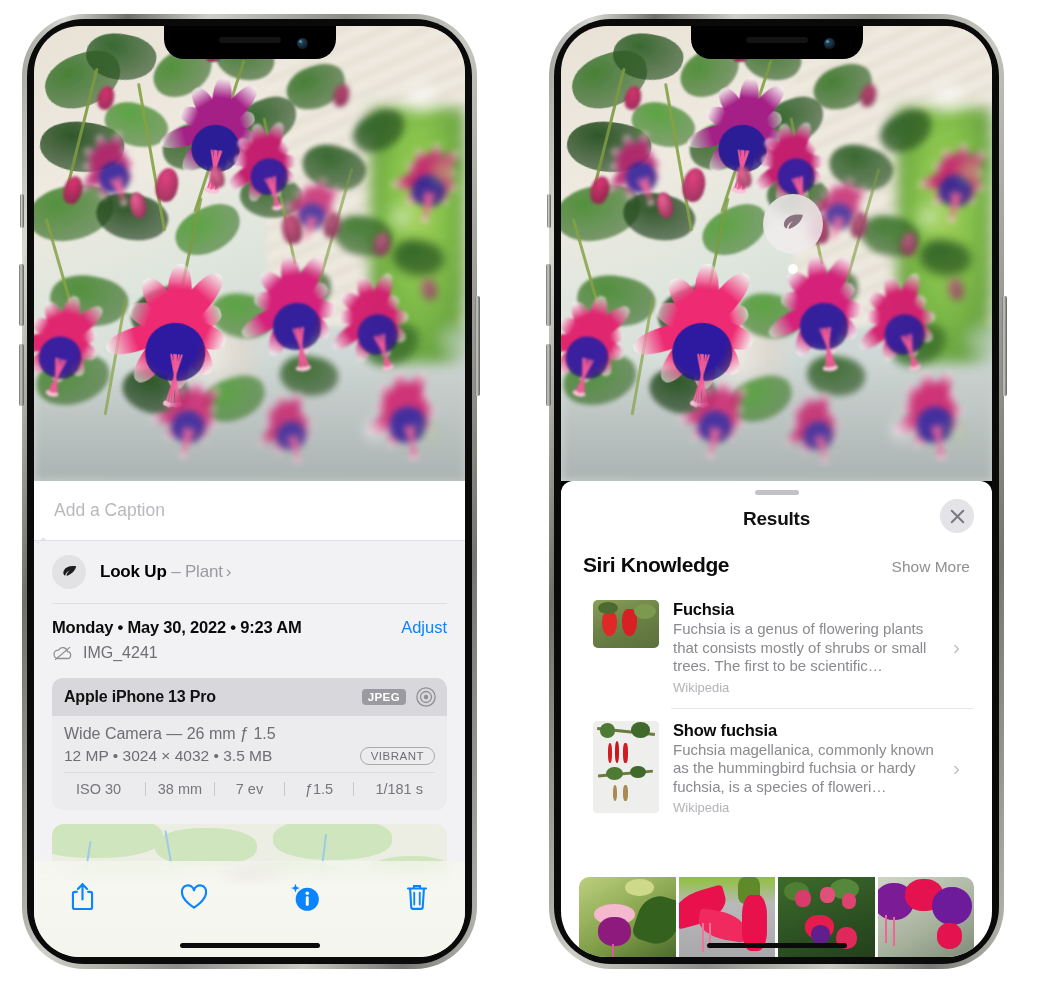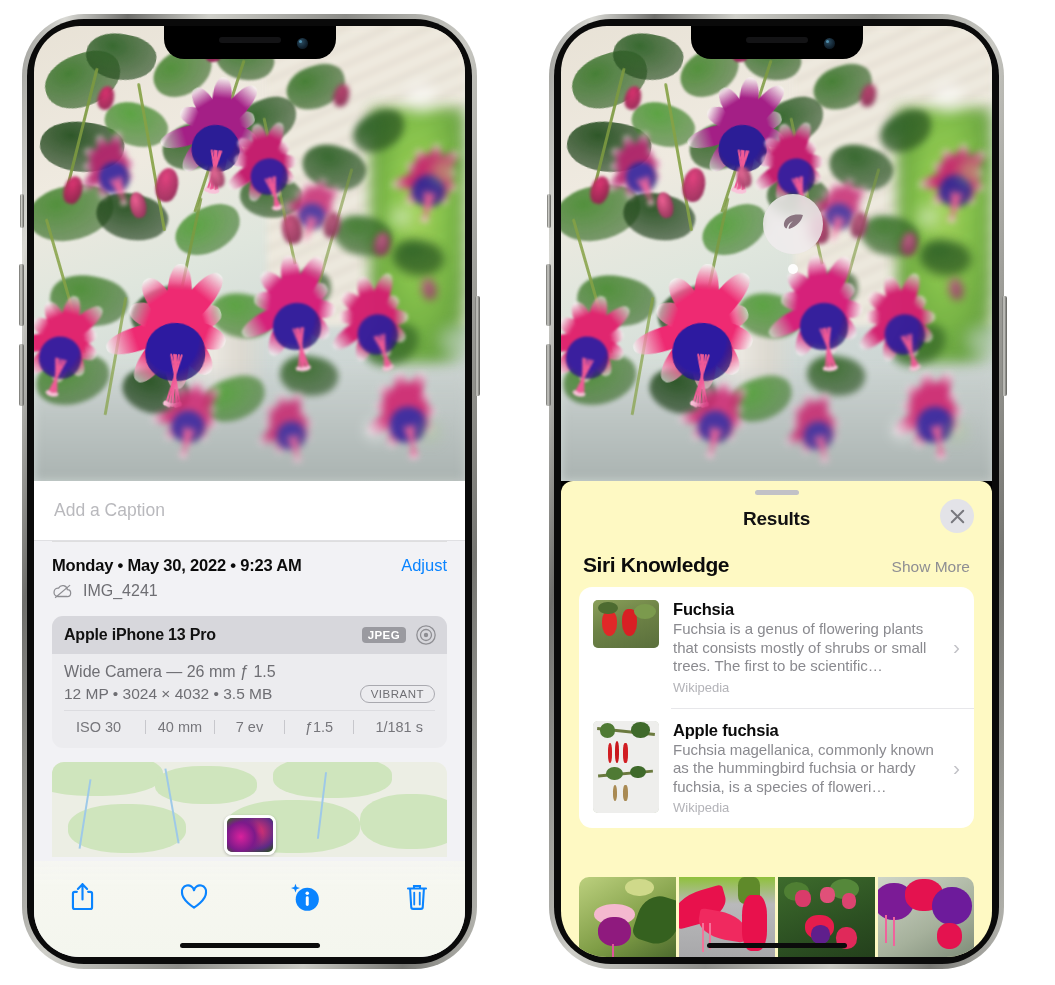--- a/index.html
+++ b/index.html
@@ -130,21 +130,21 @@
              box-shadow:0 1px 3px rgba(0,0,0,.25); overflow:hidden; }
 
   .toolbar { position:absolute; left:0; right:0; bottom:0; height:96px;
              background:linear-gradient(180deg,rgba(246,247,240,.72) 0%,#f6f7f0 26%,#f4f6ee 100%);
              backdrop-filter:blur(12px); display:flex; align-items:flex-start;
              padding:14px 26px 0 26px; justify-content:space-between; }
   .tb { width:44px; height:44px; display:flex; align-items:center; justify-content:center;
         position:relative; }
 
   
-  .sheet-r { position:absolute; left:0; right:0; top:455px; bottom:0; background:#fef9c3;
+  .sheet-r { position:absolute; left:0; right:0; top:455px; bottom:0; background:#ffffff;
              border-radius:12px 12px 0 0; }
   .grabber { width:44px; height:5px; border-radius:3px; background:#c2c2c7;
              margin:9px auto 0 auto; }
   .res-head { position:relative; height:48px; display:flex; align-items:center; justify-content:center; }
   .res-title { font-size:19px; font-weight:700; color:#111; letter-spacing:-.2px; }
   .close { position:absolute; right:18px; top:4px; width:34px; height:34px; border-radius:50%;
            background:#e3e3e8; display:flex; align-items:center; justify-content:center; }
 
   .sec-head { display:flex; align-items:baseline; justify-content:space-between;
               padding:10px 22px 10px 22px; }
@@ -489,20 +489,34 @@
             <div style="position: absolute; left: 386px; top: 396px; width: 20px; height: 20px; border-radius: 50%; background: rgba(170, 200, 140, 0.4); filter: blur(7px);"></div>
           </div>
       </div>
 
       <div class="sheet-l">
 
         <div class="caption">
           <span class="ph">Add a Caption</span>
         </div>
 
+        <div class="lookup">
+          <div class="leafchip">
+            <svg width="19" height="19" viewBox="0 0 24 24" aria-hidden="true">
+              <path d="M20.5 4.2c-7.6-1.4-13.4 1-15.6 5.2-1.3 2.5-.8 5 .9 6.3.4.3.9.1 1-.4.6-2.6 2.4-4.6 5.3-5.9-2.1 1.6-3.4 3.6-3.9 6-.1.5.4.9.9.7 6-2.2 10.3-6.6 11.4-11.9z" fill="#1d1d1f"></path>
+            </svg>
+          </div>
+          <svg class="sparkles" viewBox="0 0 24 24">
+            <path d="M9 1.5l.85 2.4 2.4.85-2.4.85L9 8l-.85-2.4-2.4-.85 2.4-.85z" fill="#e2e2e5"></path>
+            <path d="M3.4 6.6l.5 1.4 1.4.5-1.4.5-.5 1.4-.5-1.4-1.4-.5 1.4-.5z" fill="#e2e2e5"></path>
+          </svg>
+          <div class="lookup-text">
+            <span>Look Up</span><span class="sub">&nbsp;</span><span class="sub">–</span><span class="sub">&nbsp;</span><span class="sub">Plant</span><span class="chev">›</span>
+          </div>
+        </div>
 
         <div class="hr"></div>
 
         <div class="datebar">
           <span class="date-main">Monday • May 30, 2022 • 9:23 AM</span>
           <span class="adjust">Adjust</span>
         </div>
 
         <div class="filerow">
           <svg width="22" height="16" viewBox="0 0 28 20">
@@ -526,21 +540,21 @@
           </div>
           <div class="card-body">
             <div class="lens">Wide Camera — 26 mm ƒ 1.5</div>
             <div class="specrow">
               <span class="specs">12 MP • 3024 × 4032 • 3.5 MB</span>
               <span class="vibrant">VIBRANT</span>
             </div>
             <div class="exif">
               <span>ISO 30</span>
               <span class="sep2"></span>
-              <span>40 mm</span>
+              <span>38 mm</span>
               <span class="sep2"></span>
               <span>7 ev</span>
               <span class="sep2"></span>
               <span>ƒ1.5</span>
               <span class="sep2"></span>
               <span>1/181 s</span>
             </div>
           </div>
         </div>
 
@@ -966,21 +980,21 @@
               <div style="position:absolute;left:58%;top:2%;width:28%;height:17%;border-radius:50%;background:#3f6a2b;"></div>
               <div style="position:absolute;left:20%;top:50%;width:26%;height:15%;border-radius:50%;background:#4f7a34;"></div>
               <div style="position:absolute;left:56%;top:49%;width:24%;height:14%;border-radius:50%;background:#3f6a2b;"></div>
               <div style="position:absolute;left:22%;top:24%;width:7%;height:22%;border-radius:40%;background:#d11d22;"></div>
               <div style="position:absolute;left:33%;top:22%;width:7%;height:24%;border-radius:40%;background:#c8161c;"></div>
               <div style="position:absolute;left:46%;top:24%;width:7%;height:22%;border-radius:40%;background:#d11d22;"></div>
               <div style="position:absolute;left:30%;top:70%;width:7%;height:18%;border-radius:40%;background:#a98a53;"></div>
               <div style="position:absolute;left:46%;top:70%;width:7%;height:18%;border-radius:40%;background:#a98a53;"></div>
             </div>
             <div class="ktext">
-              <div class="kname">Apple fuchsia</div>
+              <div class="kname">Show fuchsia</div>
               <div class="kdesc">Fuchsia magellanica, commonly known as the hummingbird fuchsia or hardy fuchsia, is a species of floweri…</div>
               <div class="ksrc">Wikipedia</div>
             </div>
             <span class="kchev">›</span>
           </div>
         </div>
 
 
         <div class="swi-strip">
           <div class="swi-cell">

